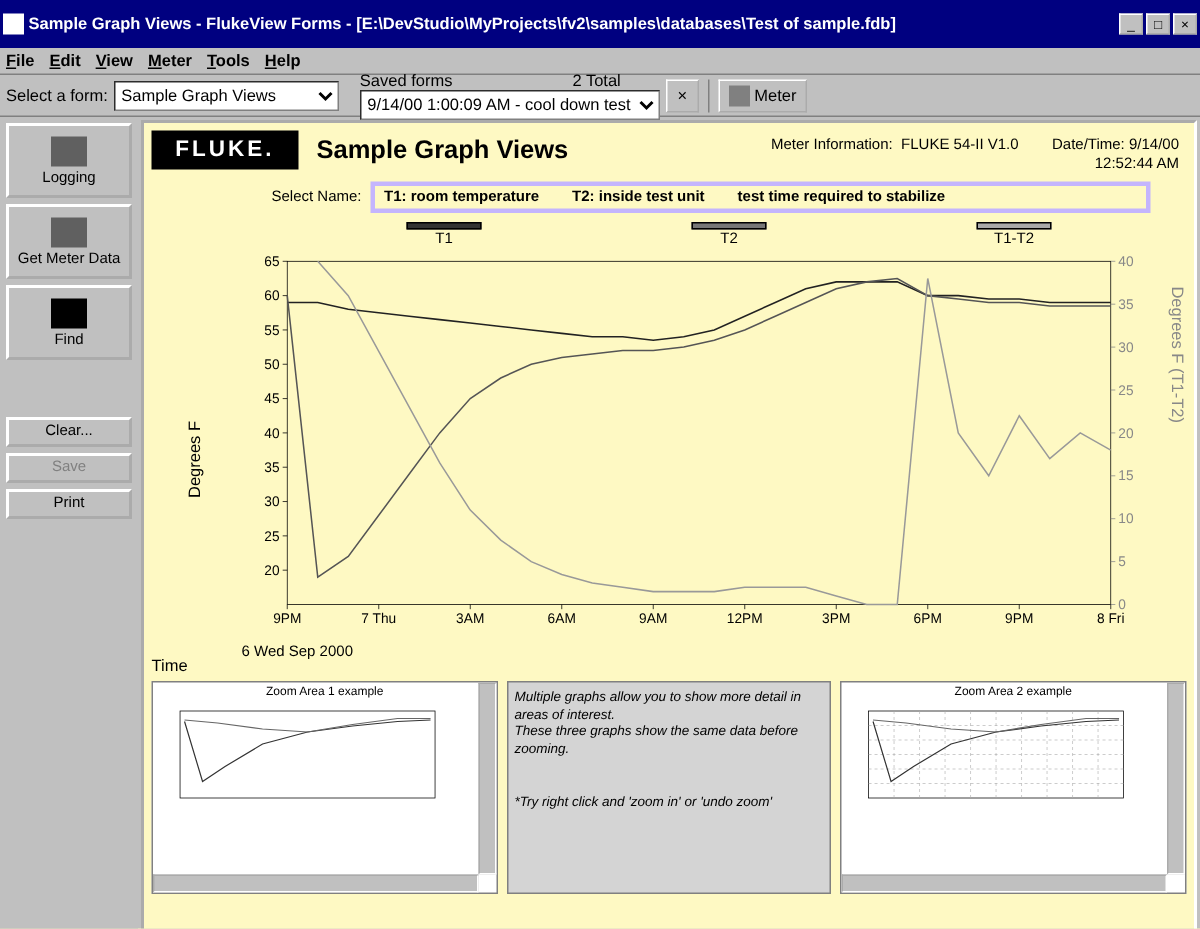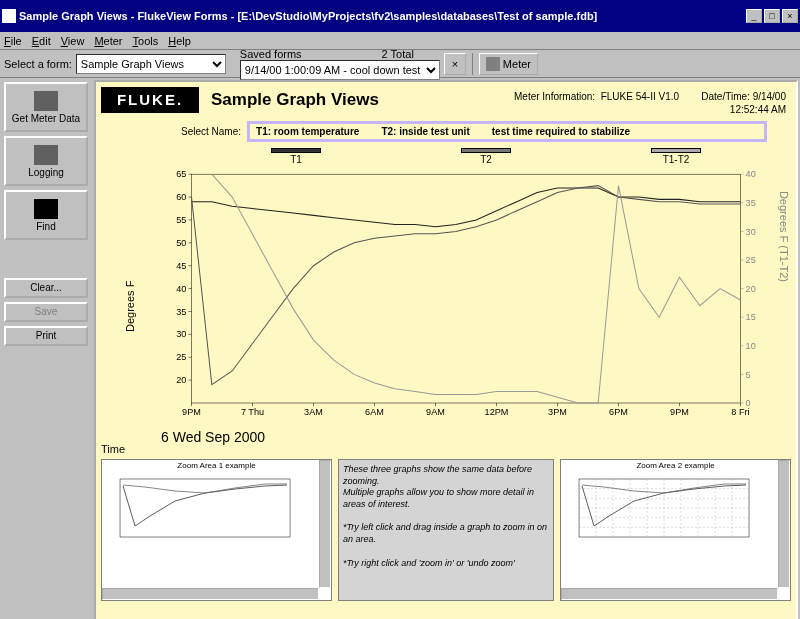--- a/index.html
+++ b/index.html
@@ -2,21 +2,21 @@
 <html><head>
 <meta charset="utf-8">
 <style>
 * { box-sizing: border-box; margin: 0; padding: 0; }
 body { font-family: "MS Sans Serif", Tahoma, sans-serif; font-size: 11px; background: #c0c0c0; width: 800px; height: 619px; overflow: hidden; }
 .titlebar { background: #000080; color: #fff; height: 18px; display: flex; align-items: center; padding: 16px 2px; font-size: 11px; }
 .titlebar-icon { width: 14px; height: 14px; background: #fff; margin-right: 3px; }
 .titlebar-text { flex: 1; font-weight: bold; }
 .winbtn { width: 16px; height: 14px; background: #c0c0c0; border: 1px outset #fff; margin-left: 2px; font-size: 9px; text-align: center; line-height: 12px; font-family: Arial; color:#000;}
 .menubar { background: #c0c0c0; height: 18px; display: flex; align-items: center; padding: 0 4px; border-bottom: 1px solid #808080; }
-.menubar span { margin-right: 10px; cursor: default; }
+.menubar span { margin-right: 10px; cursor: default; font-weight: bold; }
 .menubar span u { text-decoration: underline; }
 .toolbar { background: #c0c0c0; height: 28px; display: flex; align-items: center; padding: 2px 4px; border-bottom: 1px solid #808080; gap: 4px; }
 .toolbar-label { font-size: 11px; }
 select.combo { font-size: 11px; height: 20px; background: #fff; border: 1px inset #808080; }
 .tbtn { height: 22px; padding: 0 6px; background: #c0c0c0; border: 1px outset #fff; display: inline-flex; align-items: center; gap: 3px; font-size: 11px;}
 .tbtn .icon { width: 14px; height: 14px; background: #808080; }
 .layout { display: flex; height: 555px; }
 .sidebar { width: 92px; background: #c0c0c0; padding: 4px; display: flex; flex-direction: column; gap: 4px; }
 .bigbtn { height: 50px; background: #c0c0c0; border: 2px outset #fff; display: flex; flex-direction: column; align-items: center; justify-content: center; font-size: 10px; text-align: center; gap: 2px; }
 .bigbtn .icon { width: 24px; height: 20px; background: #606060; }
@@ -28,21 +28,21 @@
 .page-title { font-size: 17px; font-weight: bold; }
 .meta { position: absolute; right: 10px; top: 8px; font-size: 10px; text-align: right; line-height: 1.3; }
 .graph-name-row { margin: 8px 0 0 80px; display: flex; align-items: center; gap: 6px; font-size: 10px; }
 .graph-name-box { border: 3px solid #c4b5fd; padding: 2px 6px; font-size: 10px; width: 520px; display: flex; gap: 22px; font-weight:bold;}
 .legend-row { display: flex; gap: 140px; margin: 6px 0 0 170px; font-size: 10px; }
 .legend-item { display: flex; flex-direction: column; align-items: center; gap: 1px; }
 .legend-swatch { width: 50px; height: 5px; border: 1px solid #000; }
 .main-chart { position: relative; height: 260px; margin: 4px 20px 0 60px; }
 .main-chart svg { width: 100%; height: 100%; }
 .xlabel-below { text-align: left; font-size: 11px; margin-top: -2px; }
-.period-label { font-size: 14px; margin-left: 60px; }
+.period-label { font-size: 10px; margin-left: 60px; }
 .ylabel-left { position: absolute; left: 28px; top: 250px; transform: rotate(-90deg); transform-origin: left top; font-size: 11px; }
 .ylabel-right { position: absolute; right: 6px; top: 200px; transform: rotate(90deg); transform-origin: right top; font-size: 11px; color: #888; }
 .bottom-row { display: flex; gap: 6px; margin-top: 4px; height: 142px; }
 .mini-panel { flex: 1; border: 1px solid #808080; position: relative; background: #fff; overflow:hidden;}
 .mini-title { font-size: 8px; text-align: center; padding: 1px; }
 .mini-chart { height: 80px; width: 90%; margin: 0 auto; }
 .mini-scroll { position: absolute; bottom: 0; left: 0; right: 12px; height: 12px; background: #c0c0c0; border: 1px inset #fff; }
 .mini-scroll-v { position: absolute; top: 0; right: 0; bottom: 12px; width: 12px; background: #c0c0c0; border: 1px inset #fff; }
 .info-panel { background: #d4d4d4; border: 1px solid #808080; font-size: 9px; font-style: italic; padding: 4px; line-height: 1.3; flex: 0.9;}
 .axis-text { font-size: 9px; fill: #000; }
@@ -84,25 +84,25 @@
       <span class="icon"></span>
       <span>Meter</span>
     </div>
 </div>
 
 <div class="layout">
 
   <div class="sidebar">
     <div class="bigbtn">
         <span class="icon"></span>
-        <span>Get Meter Data</span>
+        <span>Logging</span>
       </div>
     <div class="bigbtn">
         <span class="icon"></span>
-        <span>Logging</span>
+        <span>Get Meter Data</span>
       </div>
     <div class="bigbtn">
         <span class="icon" style="background:#000"></span>
         <span>Find</span>
       </div>
     <div style="height:30px"></div>
     <div class="smallbtn">Clear...</div>
     <div class="smallbtn disabled">Save</div>
     <div class="smallbtn">Print</div>
   </div>
@@ -218,23 +218,23 @@
         <div class="mini-title">Zoom Area 1 example</div>
         <svg class="mini-chart" id="mini-left" viewBox="0 0 200 80">
             <rect x="15" y="8" width="170" height="58" fill="none" stroke="#000" stroke-width="0.5"></rect>
             <path d="M18,15 L30,55 L45,45 L70,30 L100,22 L130,18 L160,15 L182,14" fill="none" stroke="#333" stroke-width="0.8"></path>
             <path d="M18,14 L40,16 L70,20 L100,22 L130,17 L160,13 L182,13" fill="none" stroke="#666" stroke-width="0.8"></path>
           </svg>
         <div class="mini-scroll"></div>
         <div class="mini-scroll-v"></div>
       </div>
       <div class="info-panel">
-        <div>These three graphs show the same data before zooming.</div>
-        <div>Multiple graphs allow you to show more detail in areas of interest.</div><br>
-        <div>*Try left click and drag inside a graph to zoom in on an area.</div><br>
+        <div>Multiple graphs allow you to show more detail in areas of interest.</div>
+        <div>These three graphs show the same data before zooming.</div><br>
+        <br>
         <div>*Try right click and 'zoom in' or 'undo zoom'</div>
       </div>
       <div class="mini-panel">
         <div class="mini-title">Zoom Area 2 example</div>
         <svg class="mini-chart" id="mini-right" viewBox="0 0 200 80">
             <rect x="15" y="8" width="170" height="58" fill="none" stroke="#000" stroke-width="0.5"></rect>
             <line x1="15" y1="17.666666666666664" x2="185" y2="17.666666666666664" stroke="#aaa" stroke-width="0.4" stroke-dasharray="2,2"></line>
             <line x1="15" y1="27.333333333333332" x2="185" y2="27.333333333333332" stroke="#aaa" stroke-width="0.4" stroke-dasharray="2,2"></line>
             <line x1="15" y1="37" x2="185" y2="37" stroke="#aaa" stroke-width="0.4" stroke-dasharray="2,2"></line>
             <line x1="15" y1="46.666666666666664" x2="185" y2="46.666666666666664" stroke="#aaa" stroke-width="0.4" stroke-dasharray="2,2"></line>

